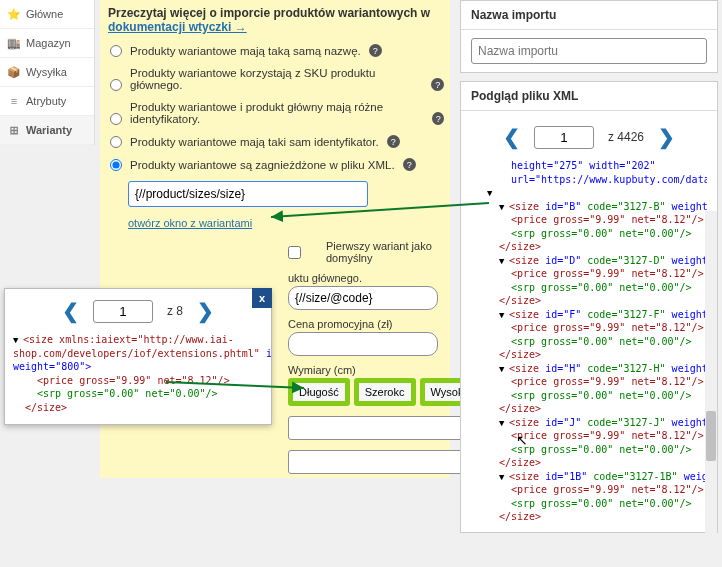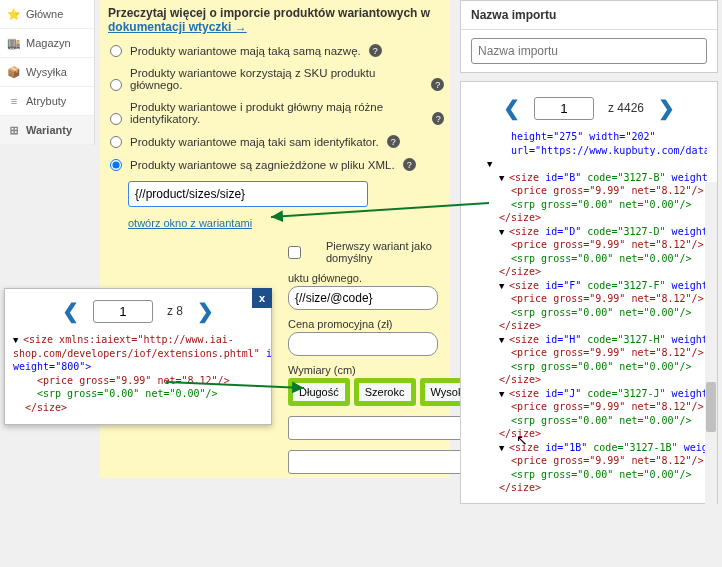--- a/index.html
+++ b/index.html
@@ -132,20 +132,21 @@
   <div class="sel"><select><option></option></select></div>
 </div>
 
 <div class="rightcol">
   <div class="panel">
     <div class="panel-head">Nazwa importu</div>
     <div class="panel-body"><input class="txt" type="text" placeholder="Nazwa importu" style=""></div>
   </div>
 
   <div class="panel">
+    <div class="panel-head">Podgląd pliku XML</div>
     <div class="panel-body" style="position:relative;">
       <div class="pager">
         <span class="arrow">❮</span>
         <input type="text" value="1" style="">
         <span class="of">z 4426</span>
         <span class="arrow">❯</span>
       </div>
       <div class="xmlview" id="xmlview-right">
           <div class="ln i3"><span class="attr">height="275" width="202"</span></div>
           <div class="ln i3"><span class="attr">url="https://www.kupbuty.com/data/gfx/icons/versions/7/2/3127.jpg"/&gt;</span></div>

